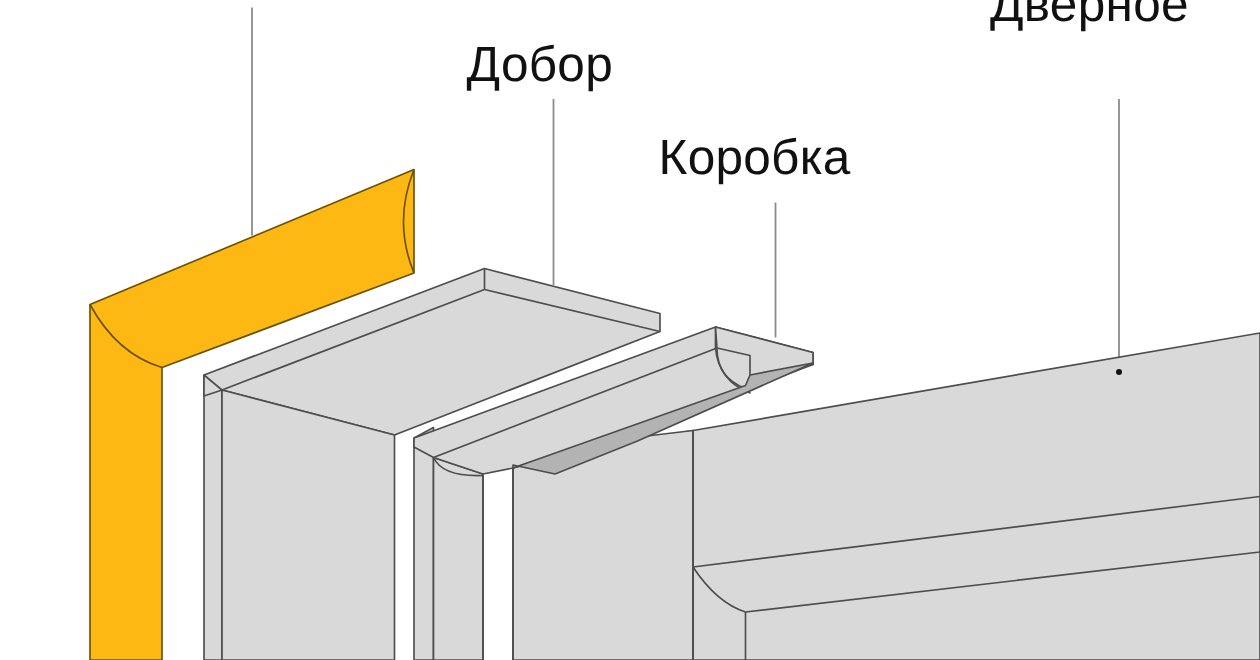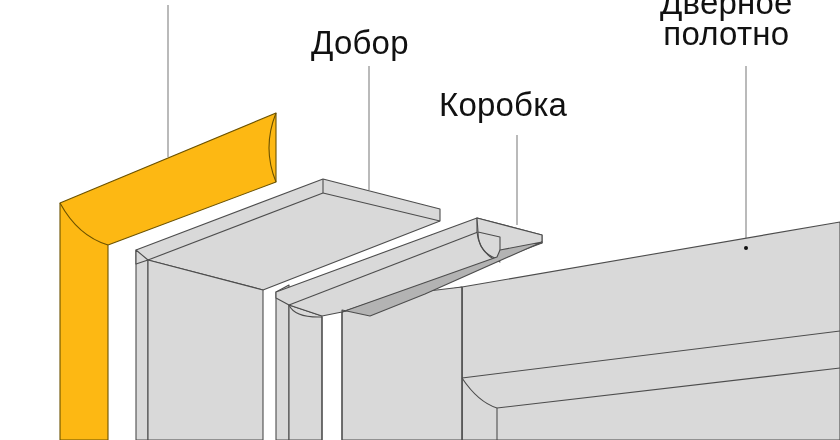--- a/index.html
+++ b/index.html
@@ -81,15 +81,14 @@
       <polygon fill="#FDB813" points="60,203 276,113 276,182 108,245 108,440 60,440"></polygon>
       <path d="M276,113 Q262,148 276,182" fill="none"></path>
       <path d="M60,203 Q78,236 108,245" fill="none"></path>
     </g>
   </svg>
 
   <div class="label label-korobka">Коробка</div>
   <div class="label label-dobor">Добор</div>
   <div class="label label-door">
     <span>Дверное</span>
-    <span>полотно</span>
   </div>
 </div>
 
 </body></html>

